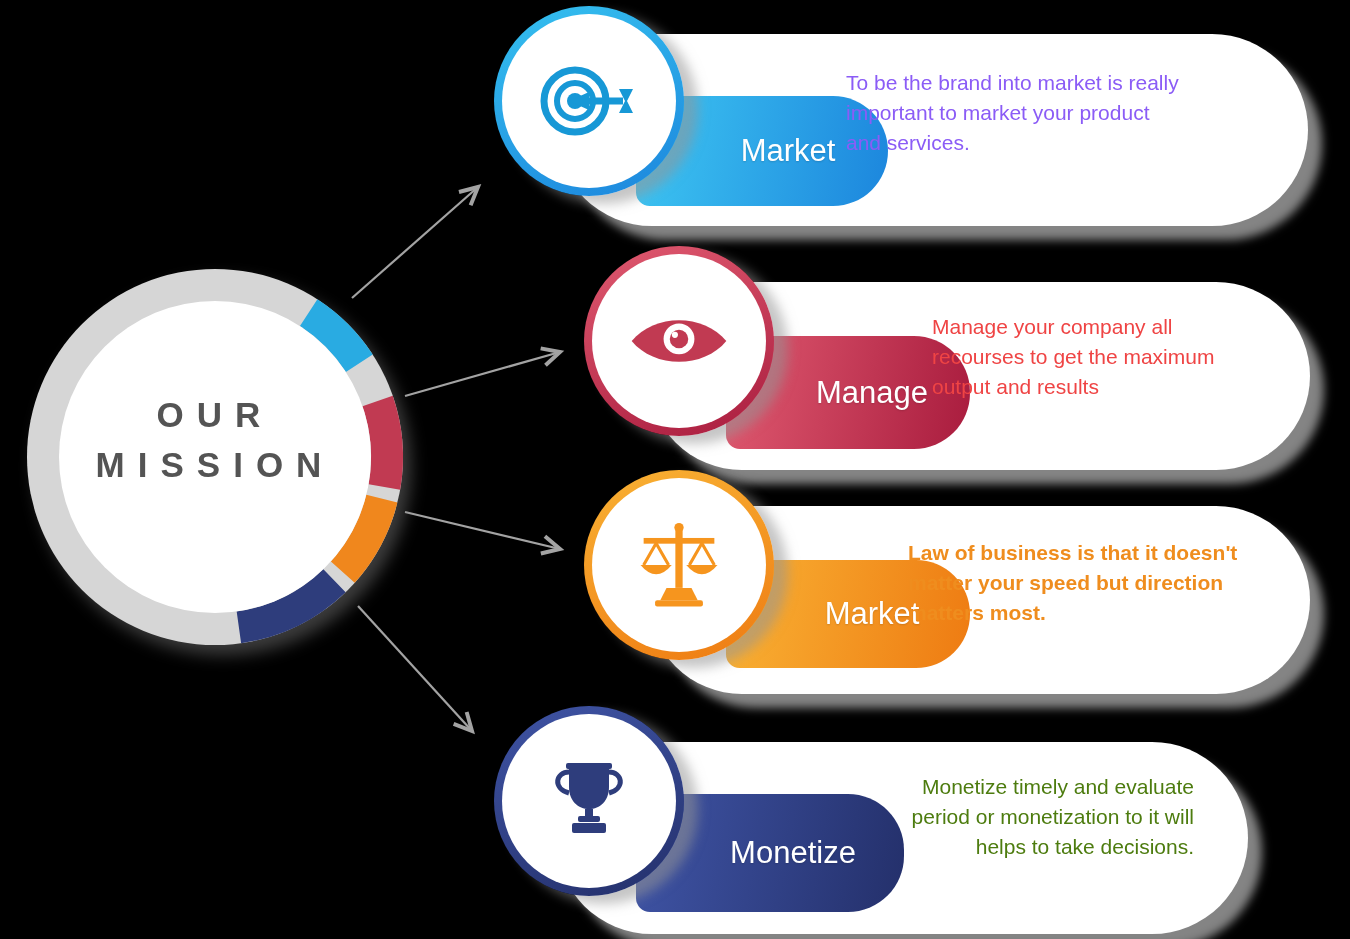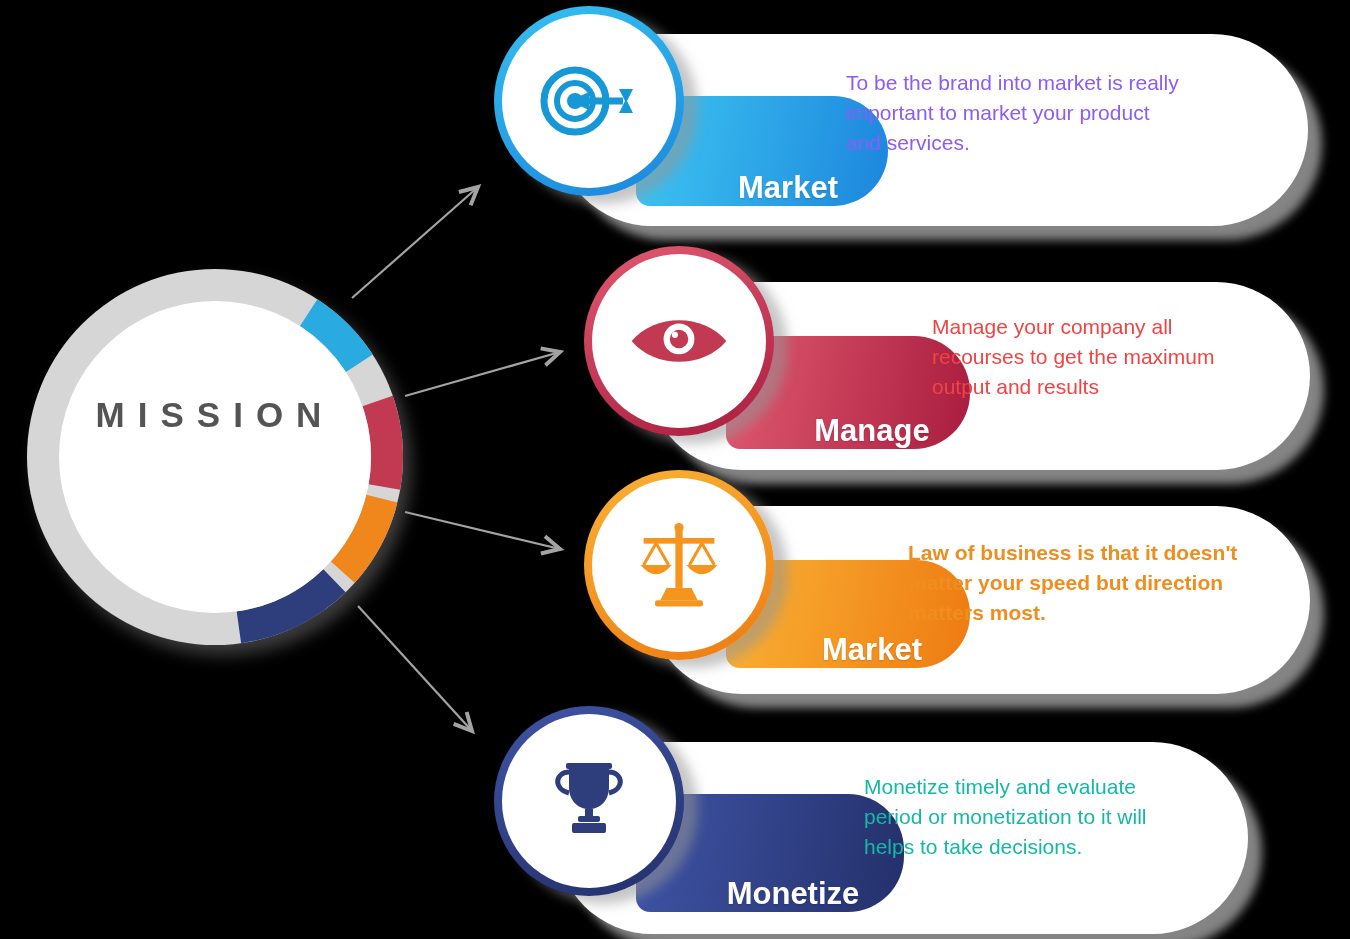--- a/index.html
+++ b/index.html
@@ -15,22 +15,22 @@
     color:#545454;font-size:35px;font-weight:600;letter-spacing:13px;line-height:50px;
   }
   
   .arrows{position:absolute;left:0;top:0;pointer-events:none;}
   
   .card{
     position:absolute;background:#ffffff;border-radius:96px;
     box-shadow:14px 14px 10px rgba(165,165,165,.8);z-index:1;
   }
   .band{
-    position:absolute;z-index:2;display:flex;align-items:flex-end;justify-content:center;
-    color:#fff;font-weight:700;font-size:31px;border-radius:14px 56px 56px 14px;
+    position:absolute;z-index:2;display:flex;align-items:center;justify-content:center;
+    color:#fff;font-weight:400;font-size:31px;border-radius:14px 56px 56px 14px;
     text-shadow:0 1px 2px rgba(0,0,0,.15);
   }
   .ring{
     position:absolute;z-index:3;border-radius:50%;
     box-shadow:14px 8px 12px rgba(150,150,150,.55);
   }
   .ring-inner{
     position:absolute;left:8px;top:8px;right:8px;bottom:8px;background:#fff;border-radius:50%;
     display:flex;align-items:center;justify-content:center;
   }
@@ -45,21 +45,21 @@
   .manage .band{background:linear-gradient(100deg,#e05a70,#a91c3e);}
   .manage .ring{background:linear-gradient(160deg,#e05a70,#a91c3e);}
   .manage .desc{color:#ef4444;}
   
   .method .band{background:linear-gradient(100deg,#f9b234,#ee7b12);}
   .method .ring{background:linear-gradient(160deg,#f9b234,#ee7b12);}
   .method .desc{color:#ef8d1e;}
   
   .monetize .band{background:linear-gradient(100deg,#3f54a5,#24306b);}
   .monetize .ring{background:linear-gradient(160deg,#3f54a5,#24306b);}
-  .monetize .desc{color:#14b8a6;}
+  .monetize .desc{color:#4d7c0f;text-align:right;}
 </style>
 </head>
 <body>
 
 <div class="canvas">
 
   <svg class="arrows" width="1350" height="939" viewBox="0 0 1350 939">
     <defs>
       <marker id="ah" markerWidth="14" markerHeight="14" refX="10" refY="6" orient="auto">
         <path d="M2,2 L10,6 L2,10" fill="none" stroke="#a3a3a3" stroke-width="1.8"></path>
@@ -79,20 +79,21 @@
       <g fill="none" stroke-width="32">
         <path d="M293.7,55.7 A172,172 0 0 1 344.3,106.3" stroke="#29abe2"></path>
         <path d="M362.6,144 A172,172 0 0 1 369.4,229.9" stroke="#c13a52"></path>
         <path d="M366.9,241.6 A172,172 0 0 1 327.8,315.1" stroke="#f0871d"></path>
         <path d="M319.5,323.7 A172,172 0 0 1 223.9,370.3" stroke="#2e3d7c"></path>
       </g>
       <circle cx="200" cy="200" r="156" fill="#ffffff"></circle>
     </svg>
   </div>
   <div class="mission-title">
+    <div>OUR</div>
     <div>MISSION</div>
   </div>
 
   <div class="row market">
     <div class="card" style="left:556px;top:34px;width:752px;height:192px;"></div>
     <div class="band" style="left:636px;top:96px;width:200px;height:110px;padding-left:52px;">
       <span>Market</span>
     </div>
     <div class="ring" style="left:494px;top:6px;width:190px;height:190px;">
       <div class="ring-inner">

